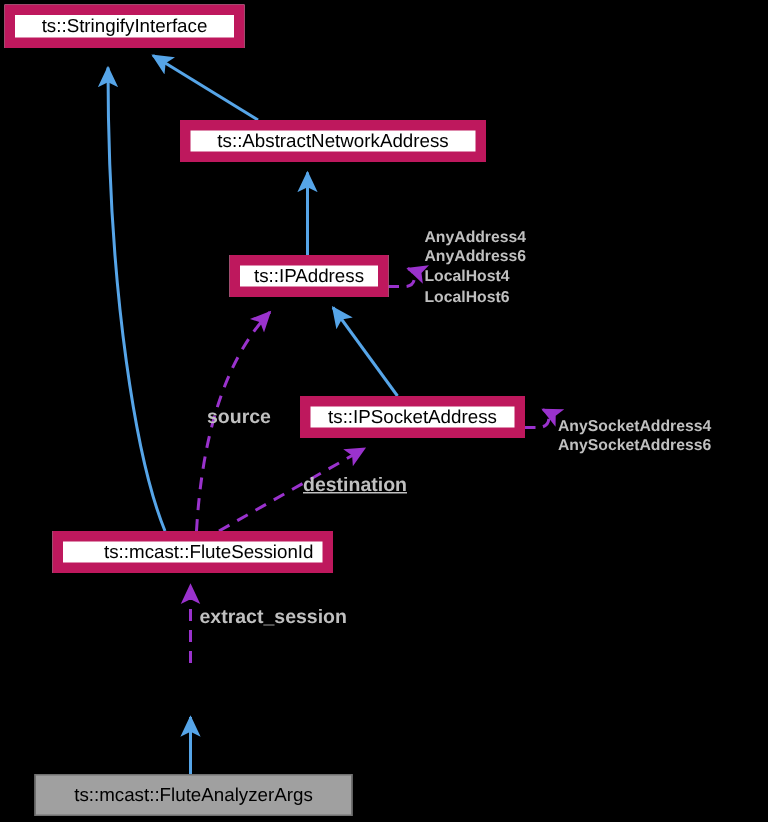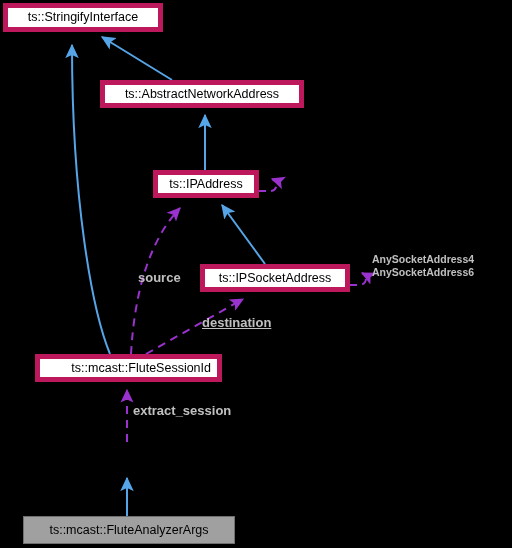--- a/index.html
+++ b/index.html
@@ -19,21 +19,21 @@
     position: absolute;
     left: 0;
     top: 0;
     width: 512px;
     height: 548px;
   }
   .node-box {
     position: absolute;
     box-sizing: border-box;
     background: #ffffff;
-    border: 5px solid #be185d;
+    border: 7px solid #be185d;
     display: flex;
     align-items: center;
     justify-content: center;
     color: #000000;
     font-size: 12.5px;
     line-height: 1;
     white-space: nowrap;
     letter-spacing: 0px;
   }
   .node-box.highlight {
@@ -115,43 +115,47 @@
 
     <g>
       <path d="M 350 285 L 359 285 C 367 285 368 276 362 273" fill="none" stroke="#9a32cd" stroke-width="2" stroke-dasharray="7,5" marker-end="url(#arrow-purple)"></path>
     </g>
   </svg>
 
   <div class="node-box" style="left:3px; top:3px; width:160px; height:29px;">
     <span class="node-label">ts::StringifyInterface</span>
   </div>
 
-  <div class="node-box" style="left:100px; top:80px; width:204px; height:28px;">
+  <div class="node-box" style="left:120px; top:80px; width:204px; height:28px;">
     <span class="node-label">ts::AbstractNetworkAddress</span>
   </div>
 
   <div class="node-box" style="left:200px; top:264px; width:150px; height:28px;">
     <span class="node-label">ts::IPSocketAddress</span>
   </div>
 
   <div class="node-box" style="left:153px; top:170px; width:106px; height:28px;">
     <span class="node-label">ts::IPAddress</span>
   </div>
 
   <div class="node-box" style="left:35px; top:354px; width:187px; height:28px;justify-content:flex-end;">
     <span class="node-label">ts::mcast::FluteSessionId</span>
   </div>
 
 
   <div class="node-box highlight" style="left:23px; top:516px; width:212px; height:28px;align-items:center;">
     <span class="node-label">ts::mcast::FluteAnalyzerArgs</span>
   </div>
 
+  <div class="attr-list" style="left:283px; top:152px;">AnyAddress4
+AnyAddress6
+LocalHost4
+LocalHost6</div>
 
-  <div class="attr-list" style="left:372px; top:253px;">AnySocketAddress4
+  <div class="attr-list" style="left:372px; top:278px;">AnySocketAddress4
 AnySocketAddress6</div>
 
   <div class="edge-label" style="left:138px; top:270px;">source</div>
 
   <div class="edge-label" style="left:202px; top:315px;text-decoration:underline;">destination</div>
 
   <div class="edge-label" style="left:133px; top:403px;">extract_session</div>
 
 </div>
 

